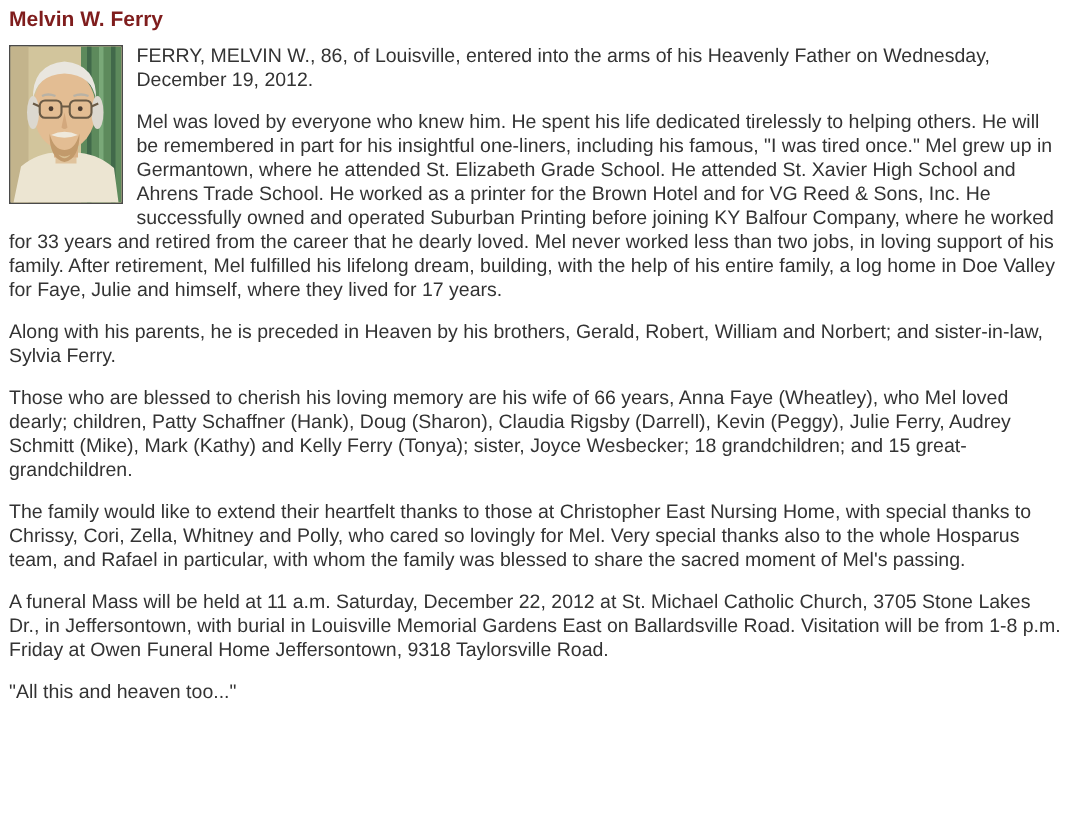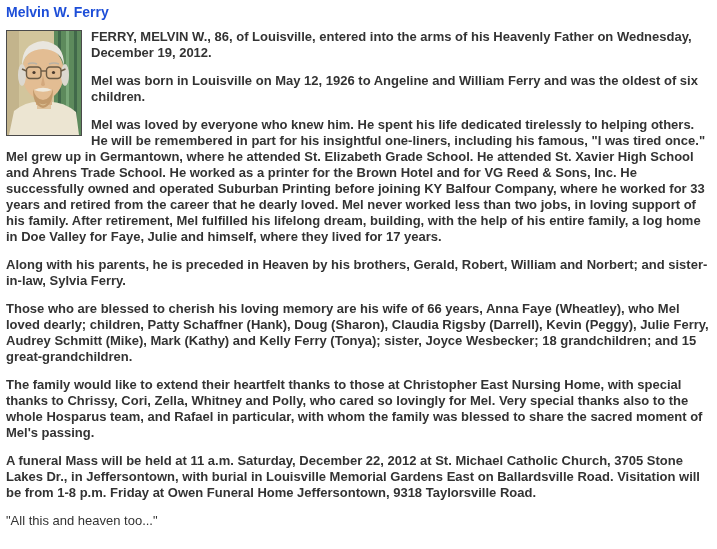--- a/index.html
+++ b/index.html
@@ -2,27 +2,27 @@
 <html><head>
 <meta charset="utf-8">
 <style>
   html,body{margin:0;padding:0;}
   body{
     width:717px;height:549px;overflow:hidden;background:#ffffff;
     font-family:"Liberation Sans","DejaVu Sans",sans-serif;
     color:#333333;
   }
   .page{padding:5px 7px 0 6px;font-size:13px;line-height:16px;}
-  h1.title{font-size:14px;line-height:15px;font-weight:bold;color:#1d4ed8;margin:0 0 9px 0;}
+  h1.title{font-size:14px;line-height:15px;font-weight:bold;color:#7f1d1d;margin:0 0 9px 0;}
   .photo-frame{
     float:left;width:76px;height:106px;border:1px solid #4a4a4a;
     margin:1px 9px 3px 0;box-sizing:border-box;background:#cdc098;
   }
   .photo-frame svg{display:block;width:74px;height:104px;}
-  p.para{margin:0 0 12px 0;font-weight:bold;}
+  p.para{margin:0 0 12px 0;}
   a.assoc-link{color:#35689b;text-decoration:underline;cursor:pointer;}
   p.quote{margin:0 0 4px 0;}
 </style>
 </head>
 <body>
 
 <div class="page">
 
   <h1 class="title">Melvin W. Ferry</h1>
 
@@ -53,21 +53,20 @@
       <circle cx="27" cy="41.5" r="1.6" fill="#4a3a2e"></circle>
       <circle cx="46.5" cy="41.5" r="1.6" fill="#4a3a2e"></circle>
       <path d="M36 44 L34 54 Q36 56 38 54 Z" fill="#d3a87d"></path>
       <path d="M27 59 Q36 54.5 45 59 Q36 62.5 27 59 Z" fill="#efe9dc"></path>
       <path d="M26 58 Q26 75 36 77 Q46 75 46 58 Q43 69 36 69 Q29 69 26 58 Z" fill="#c29a6b"></path>
       <path d="M32 72 Q36 74.5 40 72 Q36 77 32 72 Z" fill="#d9bf92"></path>
     </svg>
   </div>
 
   <p class="para">FERRY, MELVIN W., 86, of Louisville, entered into the arms of his Heavenly Father on Wednesday, December 19, 2012.</p>
-  <p class="para">Mel was born in Louisville on May 12, 1926 to Angeline and William Ferry and was the oldest of six children.</p>
   <p class="para">Mel was loved by everyone who knew him. He spent his life dedicated tirelessly to helping others. He will be remembered in part for his insightful one-liners, including his famous, "I was tired once." Mel grew up in Germantown, where he attended St. Elizabeth Grade School. He attended St. Xavier High School and Ahrens Trade School. He worked as a printer for the Brown Hotel and for VG Reed &amp; Sons, Inc. He successfully owned and operated Suburban Printing before joining KY Balfour Company, where he worked for 33 years and retired from the career that he dearly loved. Mel never worked less than two jobs, in loving support of his family. After retirement, Mel fulfilled his lifelong dream, building, with the help of his entire family, a log home in Doe Valley for Faye, Julie and himself, where they lived for 17 years.</p>
   <p class="para">Along with his parents, he is preceded in Heaven by his brothers, Gerald, Robert, William and Norbert; and sister-in-law, Sylvia Ferry.</p>
   <p class="para">Those who are blessed to cherish his loving memory are his wife of 66 years, Anna Faye (Wheatley), who Mel loved dearly; children, Patty Schaffner (Hank), Doug (Sharon), Claudia Rigsby (Darrell), Kevin (Peggy), Julie Ferry, Audrey Schmitt (Mike), Mark (Kathy) and Kelly Ferry (Tonya); sister, Joyce Wesbecker; 18 grandchildren; and 15 great-grandchildren.</p>
   <p class="para">The family would like to extend their heartfelt thanks to those at Christopher East Nursing Home, with special thanks to Chrissy, Cori, Zella, Whitney and Polly, who cared so lovingly for Mel. Very special thanks also to the whole Hosparus team, and Rafael in particular, with whom the family was blessed to share the sacred moment of Mel's passing.</p>
   <p class="para">A funeral Mass will be held at 11 a.m. Saturday, December 22, 2012 at St. Michael Catholic Church, 3705 Stone Lakes Dr., in Jeffersontown, with burial in Louisville Memorial Gardens East on Ballardsville Road. Visitation will be from 1-8 p.m. Friday at Owen Funeral Home Jeffersontown, 9318 Taylorsville Road.</p>
 
 
   <p class="quote">"All this and heaven too..."</p>
 
 </div>

